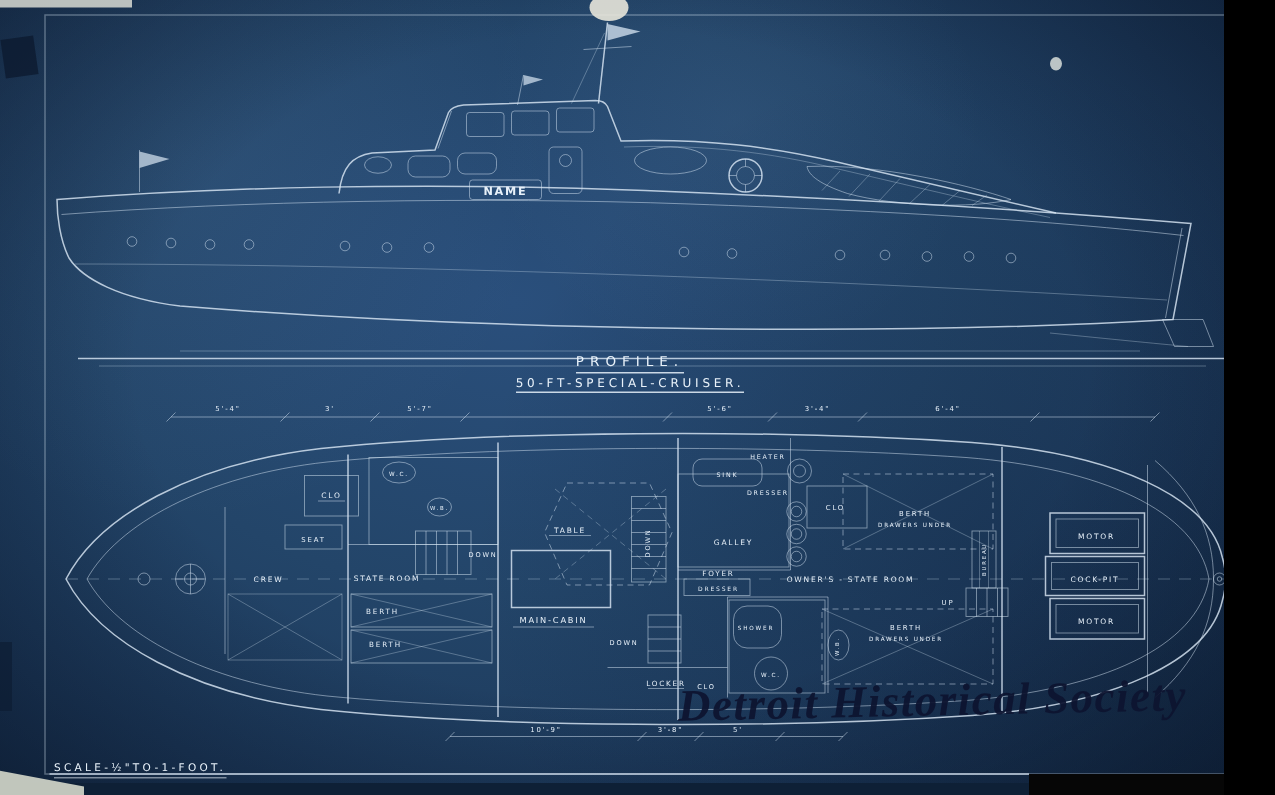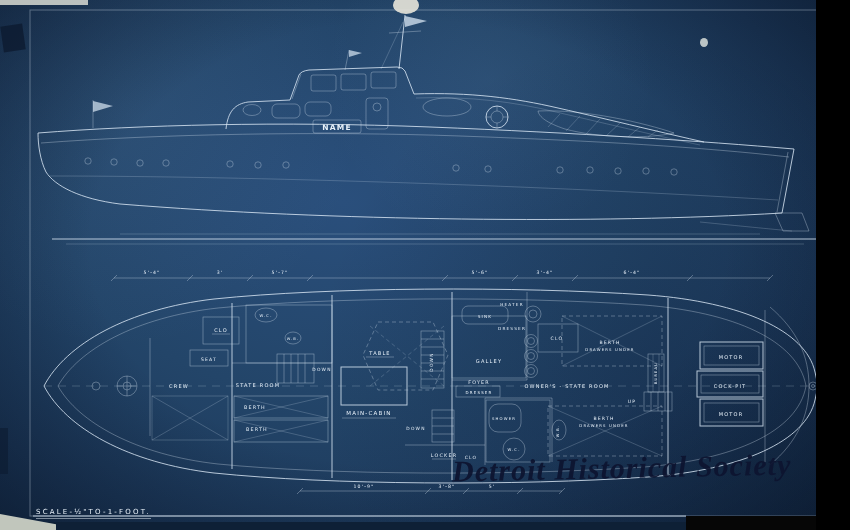--- a/index.html
+++ b/index.html
@@ -320,20 +320,24 @@
         <line x1="463" y1="494" x2="469" y2="488" class="ln thin"></line>
           <line x1="517" y1="494" x2="523" y2="488" class="ln thin"></line>
         <line x1="559" y1="494" x2="565" y2="488" class="ln thin"></line>
         <text x="364" y="488" font-size="4.6">10'-9"</text>
         <text x="447" y="488" font-size="4.6">3'-8"</text>
         <text x="492" y="488" font-size="4.6">5'</text>
       </g>
     </g>
   </svg>
 
+  <div class="abs tcenter profile-title">
+    <div class="l1"><span class="u">PROFILE.</span></div>
+    <div class="l2"><span class="u">50-FT-SPECIAL-CRUISER.</span></div>
+  </div>
 
 
   <div class="abs scale-note">SCALE-½"TO-1-FOOT.</div>
 
   <div class="abs watermark">Detroit Historical Society</div>
 
   <div class="artifact a-topleft"></div>
   <div class="artifact a-blob"></div>
   <div class="artifact a-tape"></div>
   <div class="artifact a-leftdark"></div>

